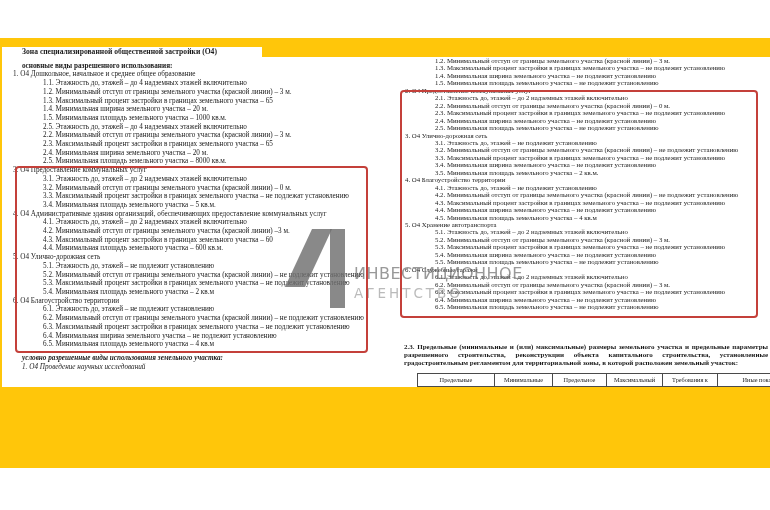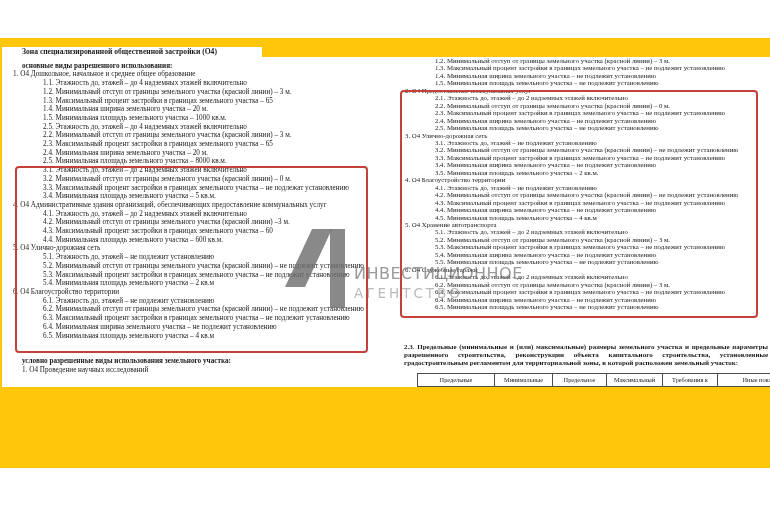--- a/index.html
+++ b/index.html
@@ -11,21 +11,21 @@
   #page{left:2px;top:47px;width:768px;height:340px;background:#ffffff;z-index:2;}
   #top-step{left:262px;top:38px;width:508px;height:19px;background:#FFC60A;z-index:3;}
   
   .col{z-index:4;font-size:7.2px;}
   #col-left{left:13px;top:48px;width:358px;line-height:8.7px;}
   #col-right{left:405px;top:57px;width:353px;line-height:7.45px;font-size:6.8px;}
   .doc-title{font-weight:bold;font-size:7.6px;padding-left:9px;margin-bottom:5px;}
   .bold-head{font-weight:bold;padding-left:9px;}
   .line{white-space:nowrap;}
   .line.sub{padding-left:30px;}
-  #cond-block{margin-top:17px;}
+  #cond-block{margin-top:5px;font-style:italic;}
   #cond-list .line{padding-left:9px;}
   
   #para23{left:404px;top:344px;width:364px;z-index:4;font-weight:bold;font-size:7px;
           line-height:7.8px;text-align:justify;}
   
   #table-row{left:417px;top:372.5px;z-index:4;display:flex;background:#fff;}
   .th-cell{border:0.8px solid #4a4a4a;border-right:none;height:12.6px;line-height:12.6px;
            text-align:center;font-size:6.3px;overflow:hidden;flex:0 0 auto;}
   .th-cell:nth-child(1){width:76px;}
   .th-cell:nth-child(2){width:57px;}
@@ -60,20 +60,21 @@
         <div class="line sub">1.1. Этажность до, этажей – до 4 надземных этажей включительно</div>
         <div class="line sub">1.2. Минимальный отступ от границы земельного участка (красной линии) – 3 м.</div>
         <div class="line sub">1.3. Максимальный процент застройки в границах земельного участка – 65</div>
         <div class="line sub">1.4. Минимальная ширина земельного участка – 20 м.</div>
         <div class="line sub">1.5. Минимальная площадь земельного участка – 1000 кв.м.</div>
         <div class="line sub">2.5. Этажность до, этажей – до 4 надземных этажей включительно</div>
         <div class="line sub">2.2. Минимальный отступ от границы земельного участка (красной линии) – 3 м.</div>
         <div class="line sub">2.3. Максимальный процент застройки в границах земельного участка – 65</div>
         <div class="line sub">2.4. Минимальная ширина земельного участка – 20 м.</div>
         <div class="line sub">2.5. Минимальная площадь земельного участка – 8000 кв.м.</div>
+        <div class="line">3. О4 Предоставление коммунальных услуг</div>
         <div class="line sub">3.1. Этажность до, этажей – до 2 надземных этажей включительно</div>
         <div class="line sub">3.2. Минимальный отступ от границы земельного участка (красной линии) – 0 м.</div>
         <div class="line sub">3.3. Максимальный процент застройки в границах земельного участка – не подлежат установлению</div>
         <div class="line sub">3.4. Минимальная площадь земельного участка – 5 кв.м.</div>
         <div class="line">4. О4 Административные здания организаций, обеспечивающих предоставление коммунальных услуг</div>
         <div class="line sub">4.1. Этажность до, этажей – до 2 надземных этажей включительно</div>
         <div class="line sub">4.2. Минимальный отступ от границы земельного участка (красной линии) –3 м.</div>
         <div class="line sub">4.3. Максимальный процент застройки в границах земельного участка – 60</div>
         <div class="line sub">4.4. Минимальная площадь земельного участка – 600 кв.м.</div>
         <div class="line">5. О4 Улично-дорожная сеть</div>

